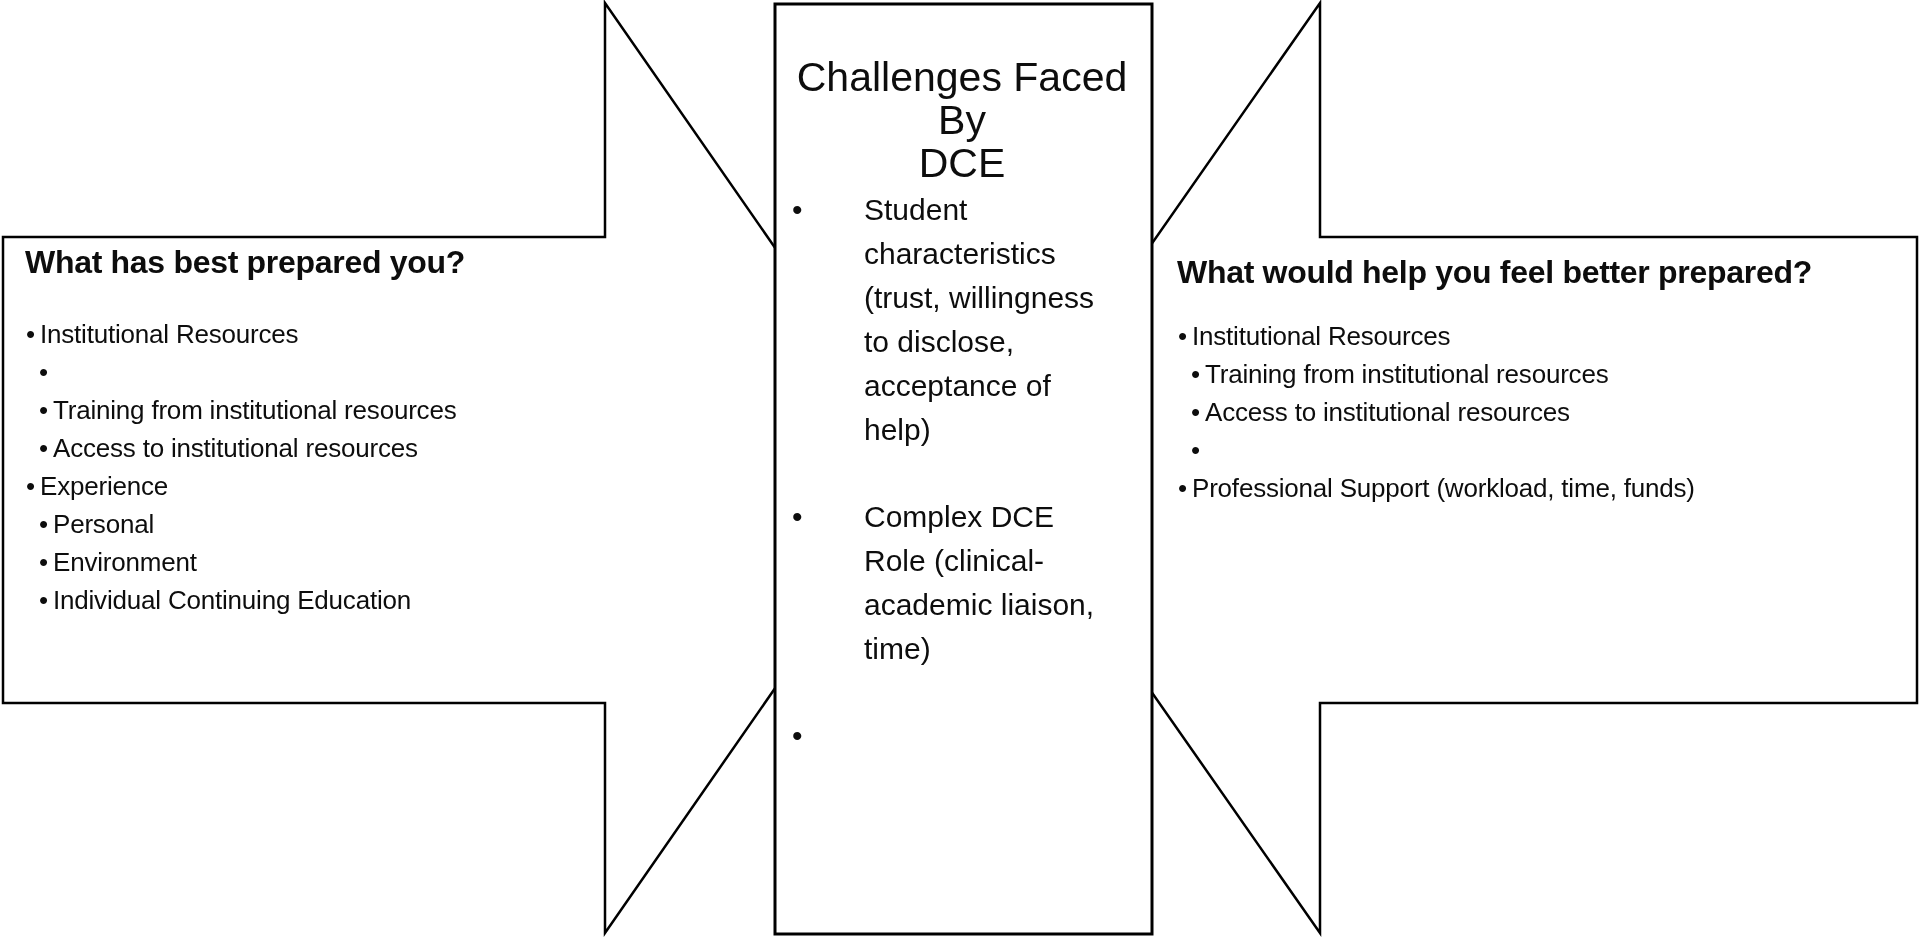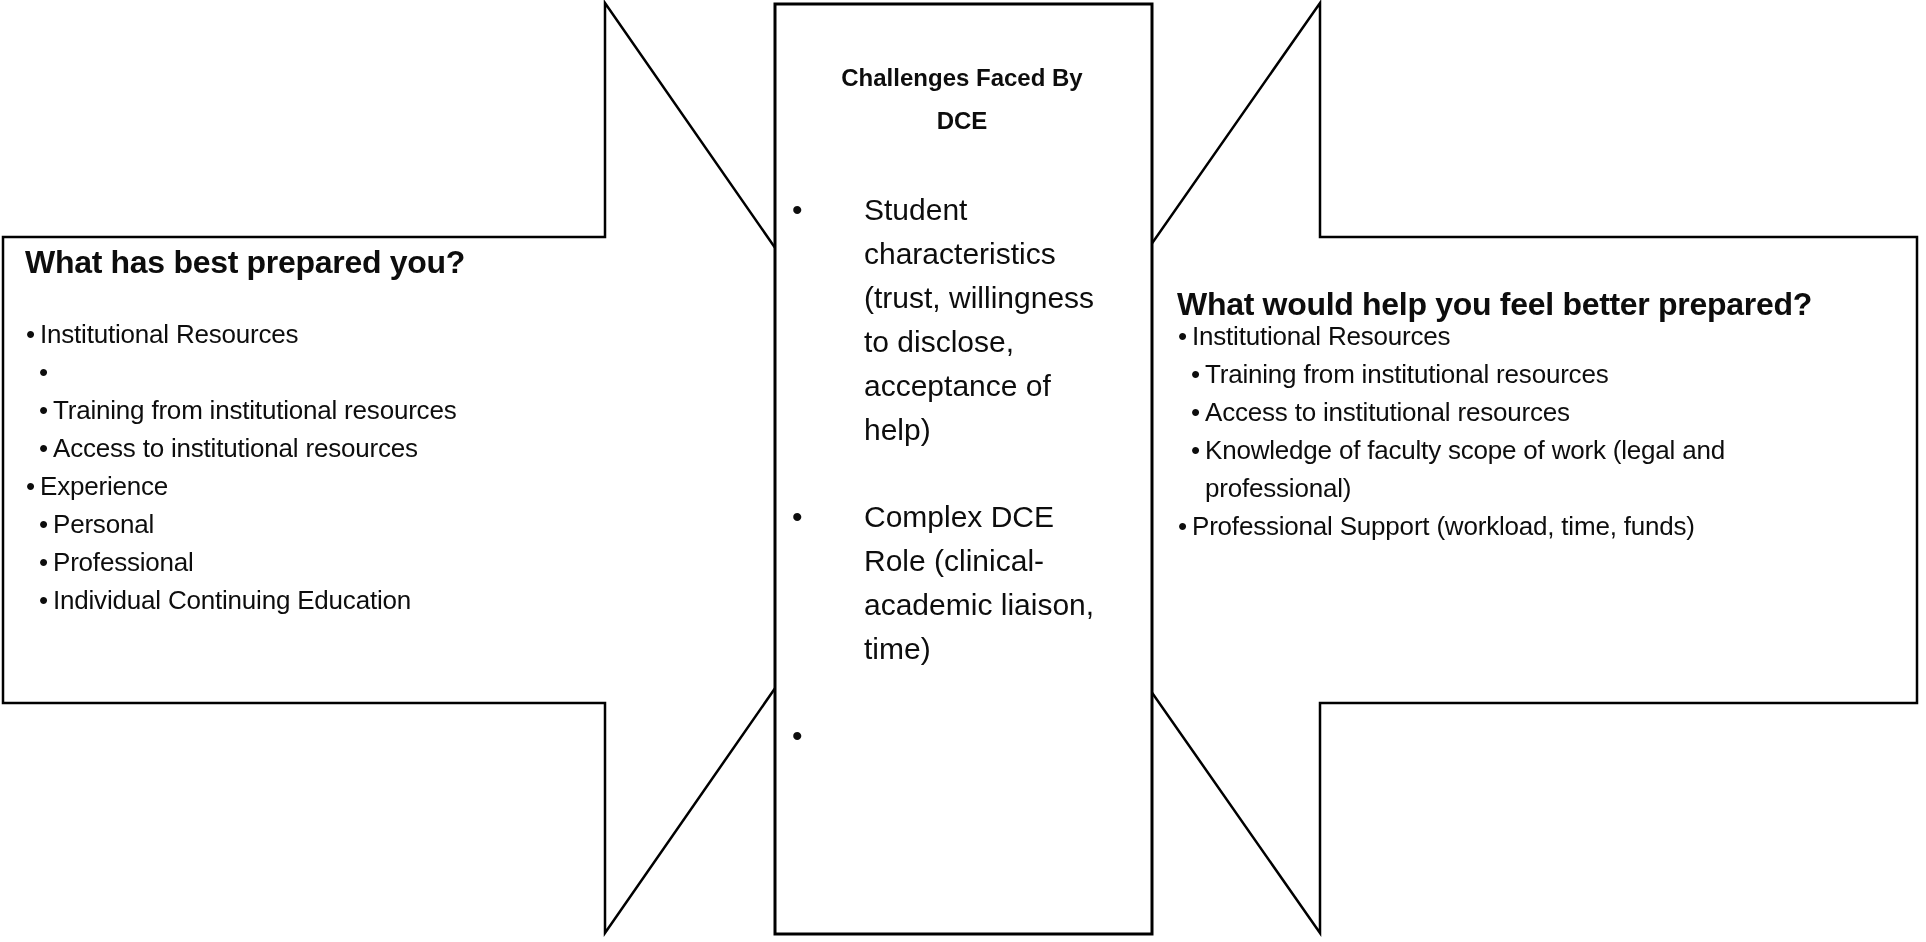--- a/index.html
+++ b/index.html
@@ -38,22 +38,22 @@
   }
   .side-list .row { display: flex; }
   .side-list .row.lvl2 { margin-left: 13px; }
   .side-list .marker { width: 14px; flex: 0 0 auto; }
   .side-list .text { white-space: pre-line; }
 
   
   .center-title {
     width: 376px;
     text-align: center;
-    font-size: 24px;
-    font-weight: bold;
+    font-size: 41px;
+    font-weight: normal;
     line-height: 43px;
     white-space: pre-line;
   }
   .center-list {
     width: 360px;
     font-size: 30px;
     line-height: 44px;
   }
   .center-list .row { display: flex; margin-bottom: 43px; }
   .center-list .marker { width: 72px; flex: 0 0 auto; }
@@ -94,21 +94,21 @@
     <div class="row lvl1">
       <span class="marker">•</span>
       <span class="text">Experience</span>
     </div>
     <div class="row lvl2">
       <span class="marker">•</span>
       <span class="text">Personal</span>
     </div>
     <div class="row lvl2">
       <span class="marker">•</span>
-      <span class="text">Professional</span>
+      <span class="text">Environment</span>
     </div>
     <div class="row lvl2">
       <span class="marker">•</span>
       <span class="text">Individual Continuing Education</span>
     </div>
   </div>
 
   <div class="txt center-title" style="left:774px; top:56px;">Challenges Faced By
 DCE</div>
 
@@ -127,39 +127,37 @@
       <span class="text">Complex DCE
 Role (clinical-
 academic liaison,
 time)</span>
     </div>
     <div class="row">
       <span class="marker">•</span>
     </div>
   </div>
 
-  <div class="txt side-title" style="left:1177px; top:254px;margin-top:32px;">What would help you feel better prepared?</div>
+  <div class="txt side-title" style="left:1177px; top:254px;">What would help you feel better prepared?</div>
 
   <div class="txt side-list" style="left:1178px; top:317px; width:740px;">
     <div class="row lvl1">
       <span class="marker">•</span>
       <span class="text">Institutional Resources</span>
     </div>
     <div class="row lvl2">
       <span class="marker">•</span>
       <span class="text">Training from institutional resources</span>
     </div>
     <div class="row lvl2">
       <span class="marker">•</span>
       <span class="text">Access to institutional resources</span>
     </div>
     <div class="row lvl2">
       <span class="marker">•</span>
-      <span class="text">Knowledge of faculty scope of work (legal and
-professional)</span>
     </div>
     <div class="row lvl1">
       <span class="marker">•</span>
       <span class="text">Professional Support (workload, time, funds)</span>
     </div>
   </div>
 
 </div>
 
 </body></html>

